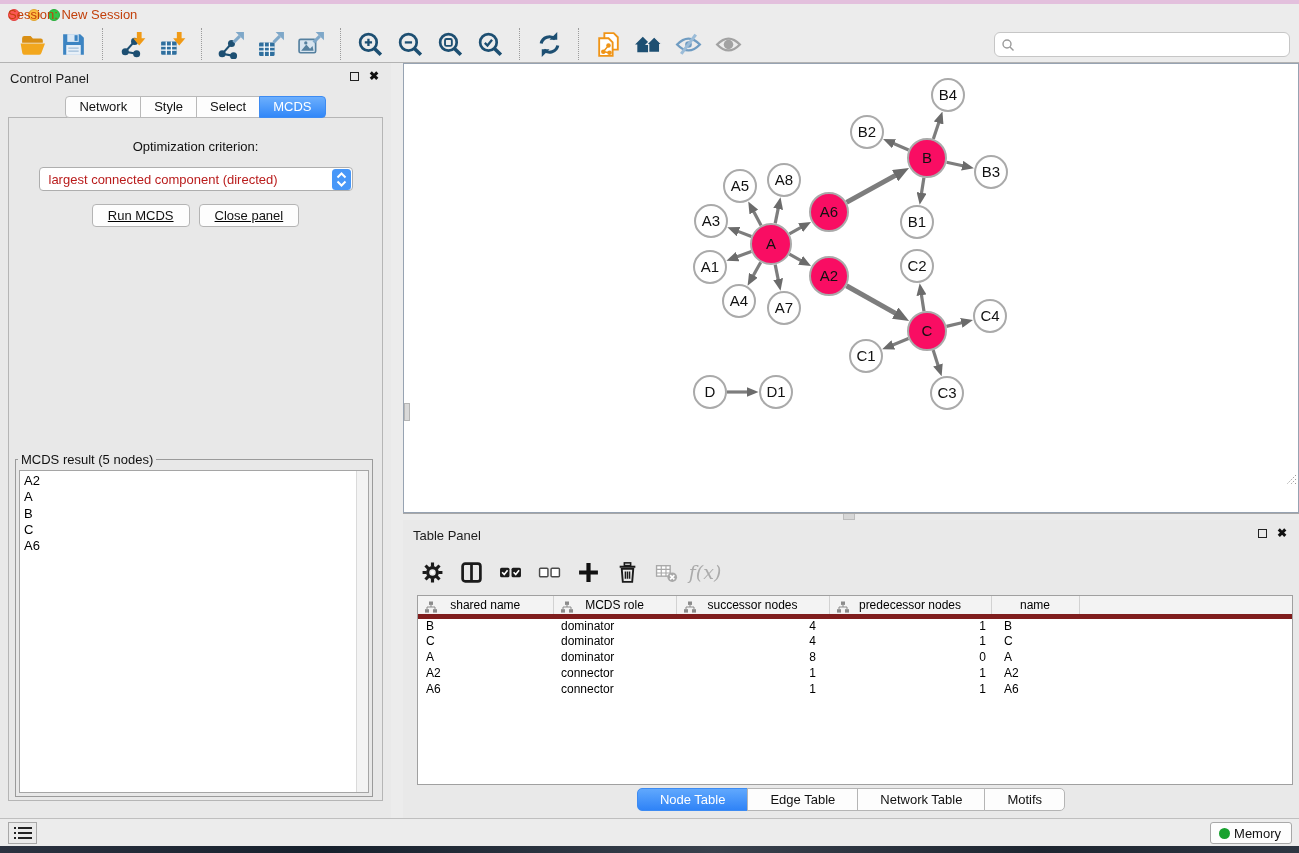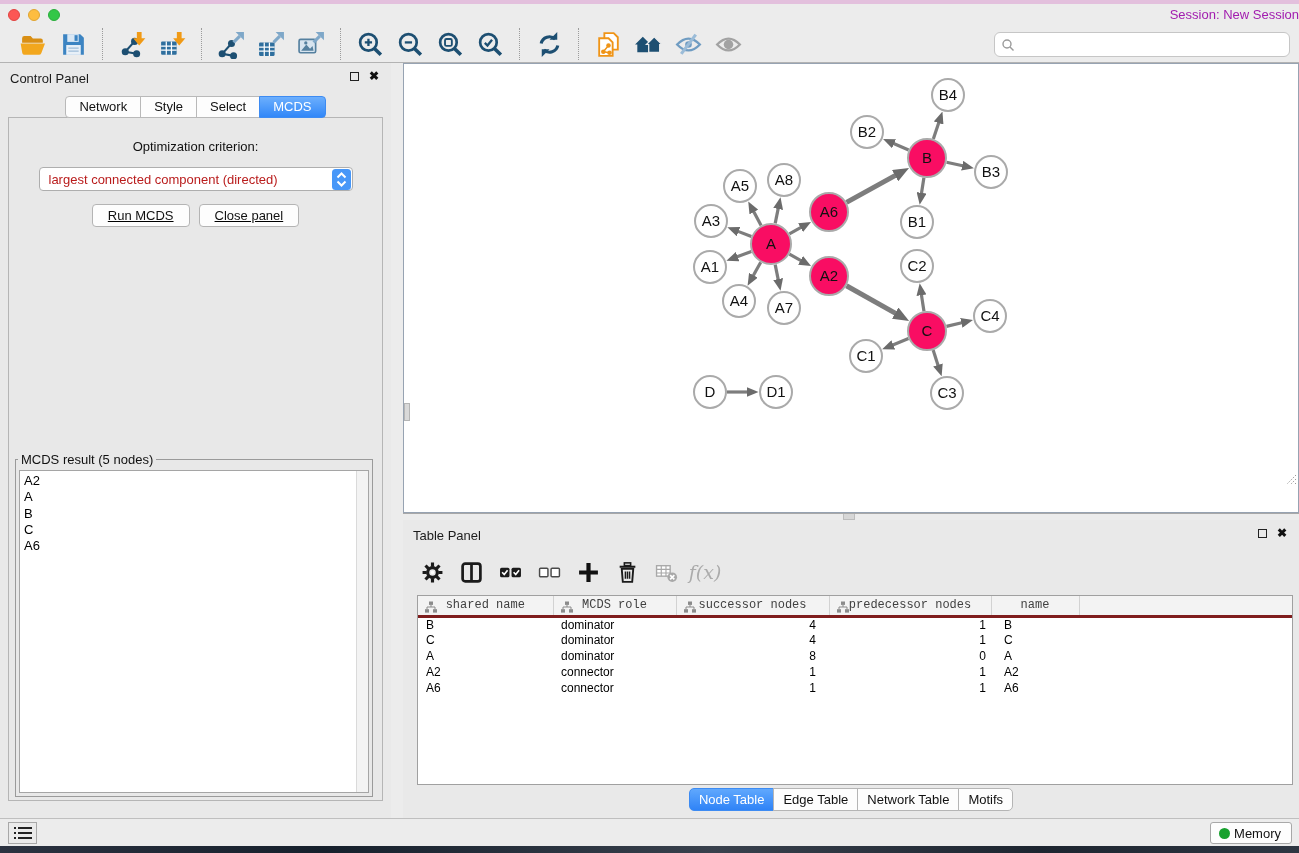--- a/index.html
+++ b/index.html
@@ -12,21 +12,21 @@
   #desktop-bottom { position:absolute; left:0; top:846px; width:1299px; height:7px;
     background:linear-gradient(90deg,#2b3240,#16202c 25%,#39414d 55%,#1d2530 80%,#2e3642); }
 
   
   #titlebar { position:absolute; left:0; top:4px; width:1299px; height:22px; background:#ececec; }
   .lights { position:absolute; left:8px; top:5px; display:flex; gap:8px; }
   .light { width:12px; height:12px; border-radius:50%; display:inline-block; }
   .light.red { background:#fc5754; border:1px solid #e14441; }
   .light.yellow { background:#fdbd40; border:1px solid #e0a532; }
   .light.green { background:#33c748; border:1px solid #2aad3c; }
-  #titlebar .title { position:absolute; left:8px; right:0; top:3px; text-align:right; font-size:13px; color:#a21caf; }
+  #titlebar .title { position:absolute; left:8px; right:0; top:3px; text-align:left; font-size:13px; color:#c2410c; }
 
   
   #main-toolbar { position:absolute; left:0; top:26px; width:1299px; height:37px; background:#ececec;
     border-bottom:1px solid #b3b3b3; display:flex; align-items:center; padding-left:4px; }
   .tgroup { display:flex; align-items:center; gap:4px; padding:0 11px; height:32px; }
   .tgroup + .tgroup { border-left:1px dotted #9c9c9c; }
   .tbtn { width:36px; height:32px; display:flex; align-items:center; justify-content:center; cursor:default; }
   .tbtn.disabled { opacity:.9; }
   .search-box { position:absolute; right:9px; top:6px; width:296px; height:25px; background:#fff;
     border:1px solid #c6c6c6; border-radius:6px; display:flex; align-items:center; padding-left:6px; }
@@ -77,32 +77,32 @@
   #h-divider { position:absolute; left:403px; top:513px; width:896px; height:7px; background:#ececec; border-top:1px solid #a8a8a8; }
   #h-divider .grip { position:absolute; left:440px; top:0px; width:12px; height:6px; background:#d7d7d7; border:1px solid #bdbdbd; border-top:none; }
 
   
   #table-panel { position:absolute; left:403px; top:520px; width:896px; height:298px; background:#e9e9e9; }
   #table-toolbar { position:absolute; left:14px; top:32px; height:40px; display:flex; align-items:center; gap:9px; }
   .ttbtn { width:30px; height:30px; display:flex; align-items:center; justify-content:center; }
   .fx { font-family:"DejaVu Serif", serif; font-style:italic; font-size:19px; color:#ababab; }
   .table-wrap { position:absolute; left:14px; top:75px; width:876px; height:190px; background:#fff; border:1px solid #a0a0a0; overflow:hidden; }
   table.node-table { border-collapse:collapse; width:100%; table-layout:fixed; }
-  table.node-table th { position:relative; height:20px; background:#f3f3f3; border-bottom:3px solid #7f1d1d;
-    border-right:1px solid #d2d2d2; font-size:12px; font-weight:400; color:#404040; text-align:center;font-family:Liberation Mono, monospace; }
+  table.node-table th { position:relative; height:20px; background:#f3f3f3; border-bottom:5px solid #7f1d1d;
+    border-right:1px solid #d2d2d2; font-size:12px; font-weight:400; color:#000000; text-align:center; }
   table.node-table th.filler { border-right:none; }
   table.node-table th .th-icon { position:absolute; left:7px; top:5px; }
   table.node-table td { height:16px; font-size:12px; color:#000; white-space:nowrap; overflow:hidden; }
   td.al { text-align:left; padding-left:8px; }
   td.ar { text-align:right; padding-right:13px; }
   td.ar2 { text-align:right; padding-right:5px; }
   td.nm { text-align:left; padding-left:13px; }
 
   .bottom-tabs { position:absolute; left:0; right:0; top:268px; display:flex; justify-content:center; }
-  .btab { height:23px; line-height:21px; padding:0 9px; background:#fdfdfd; border:1px solid #b5b5b5;
+  .btab { height:23px; line-height:21px; padding:0 22px; background:#fdfdfd; border:1px solid #b5b5b5;
     font-size:13px; margin-left:-1px; color:#111; }
   .btab:first-child { border-radius:5px 0 0 5px; margin-left:0; }
   .btab:last-child { border-radius:0 5px 5px 0; }
   .btab.sel { background:linear-gradient(#60a8fd,#2f83f7); border-color:#3d8bf2; color:#fff; }
 
   
   #status-bar { position:absolute; left:0; top:818px; width:1299px; height:28px; background:#ececec; border-top:1px solid #bfbfbf; }
   .status-left-btn { position:absolute; left:8px; top:3px; width:29px; height:22px; background:#eaeaea;
     border:1px solid #a8a8a8; display:flex; align-items:center; justify-content:center; }
   .memory-btn { position:absolute; right:7px; top:3px; height:22px; padding:0 10px 0 8px; background:#fdfdfd;

